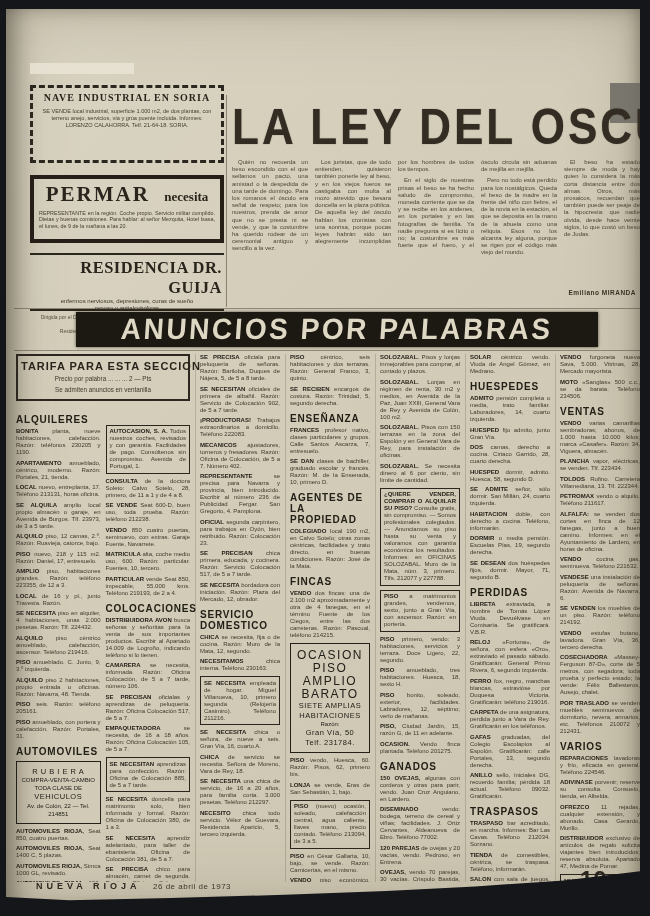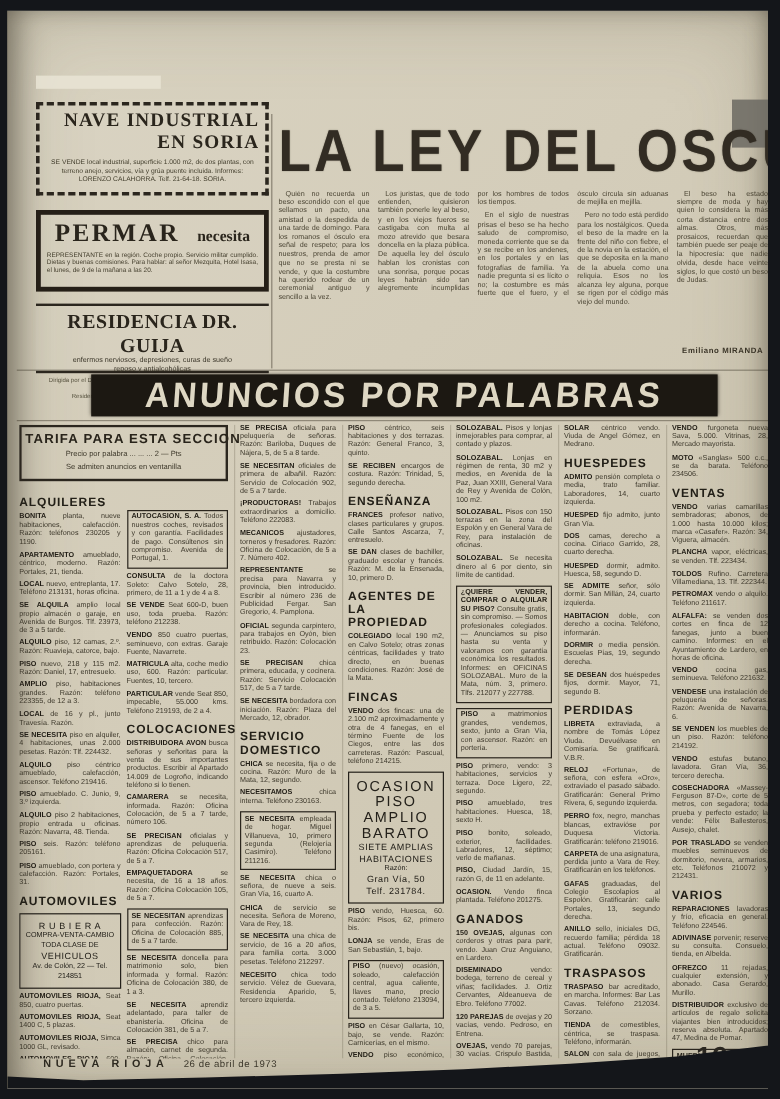--- a/index.html
+++ b/index.html
@@ -7,28 +7,28 @@
   .page{position:absolute;left:6px;top:9px;width:634px;height:898px;
     background:linear-gradient(135deg,#d9d3c1 0%,#d4cdba 40%,#cbc4af 100%);
     box-shadow:inset 16px 0 26px -10px rgba(45,40,30,.55),inset -10px 0 18px -8px rgba(60,54,42,.45),inset 0 0 70px rgba(95,85,62,.28);
     overflow:hidden;}
   .label{position:absolute;left:24px;top:54px;width:104px;height:11px;background:#e9e4d5;opacity:.85;}
   .smudge{position:absolute;right:0;top:74px;width:30px;height:40px;background:#6b6962;opacity:.85;}
 
   
   .boxad{position:absolute;color:#2a251c;text-align:center;box-sizing:border-box;background:rgba(255,255,255,.04);}
   .nave{left:24px;top:76px;width:194px;height:78px;border:3px dashed #2b261e;padding:4px 5px;}
-  .nave .t{font-family:"Liberation Serif",serif;font-weight:bold;font-size:16px;letter-spacing:1px;text-align:right;}
+  .nave .t{font-family:"Liberation Serif",serif;font-weight:bold;font-size:10px;letter-spacing:1px;}
   .nave .b{font-size:5.6px;line-height:6.8px;margin-top:5px;color:#45402f;}
   .permar{left:24px;top:166px;width:194px;height:68px;border:4px solid #251f17;padding:3px 5px;}
   .permar .t{font-family:"Liberation Serif",serif;font-weight:bold;font-size:21px;letter-spacing:2px;}
   .permar .t small{font-size:13px;letter-spacing:0;font-weight:bold;}
   .permar .b{font-size:5.4px;line-height:6.4px;text-align:justify;margin-top:3px;color:#46402f;}
   .guija{left:24px;top:244px;width:194px;height:58px;border-top:2px solid #2b261e;border-bottom:2px solid #2b261e;padding:3px 2px;}
-  .guija .t{font-family:"Liberation Serif",serif;font-weight:bold;font-size:16.5px;letter-spacing:.5px;}
+  .guija .t{font-family:"Liberation Serif",serif;font-weight:bold;font-size:16.5px;letter-spacing:.5px;text-align:right;}
   .guija .s{font-size:6px;line-height:7px;color:#3c372a;}
   .guija .s2{font-size:5px;line-height:6px;color:#55503d;margin-top:2px;}
 
   .vrule{position:absolute;left:220px;top:86px;width:1px;height:212px;background:rgba(60,54,40,.5);}
 
   
   .headline{position:absolute;left:226px;top:90px;width:408px;text-align:center;
     font-weight:bold;font-size:44px;letter-spacing:3px;color:#322c23;transform:scaleY(1.12);
     transform-origin:top;white-space:nowrap;text-shadow:0 0 1px rgba(40,35,25,.6);}
   .article-body{position:absolute;left:226px;top:150px;width:408px;height:146px;overflow:hidden;

